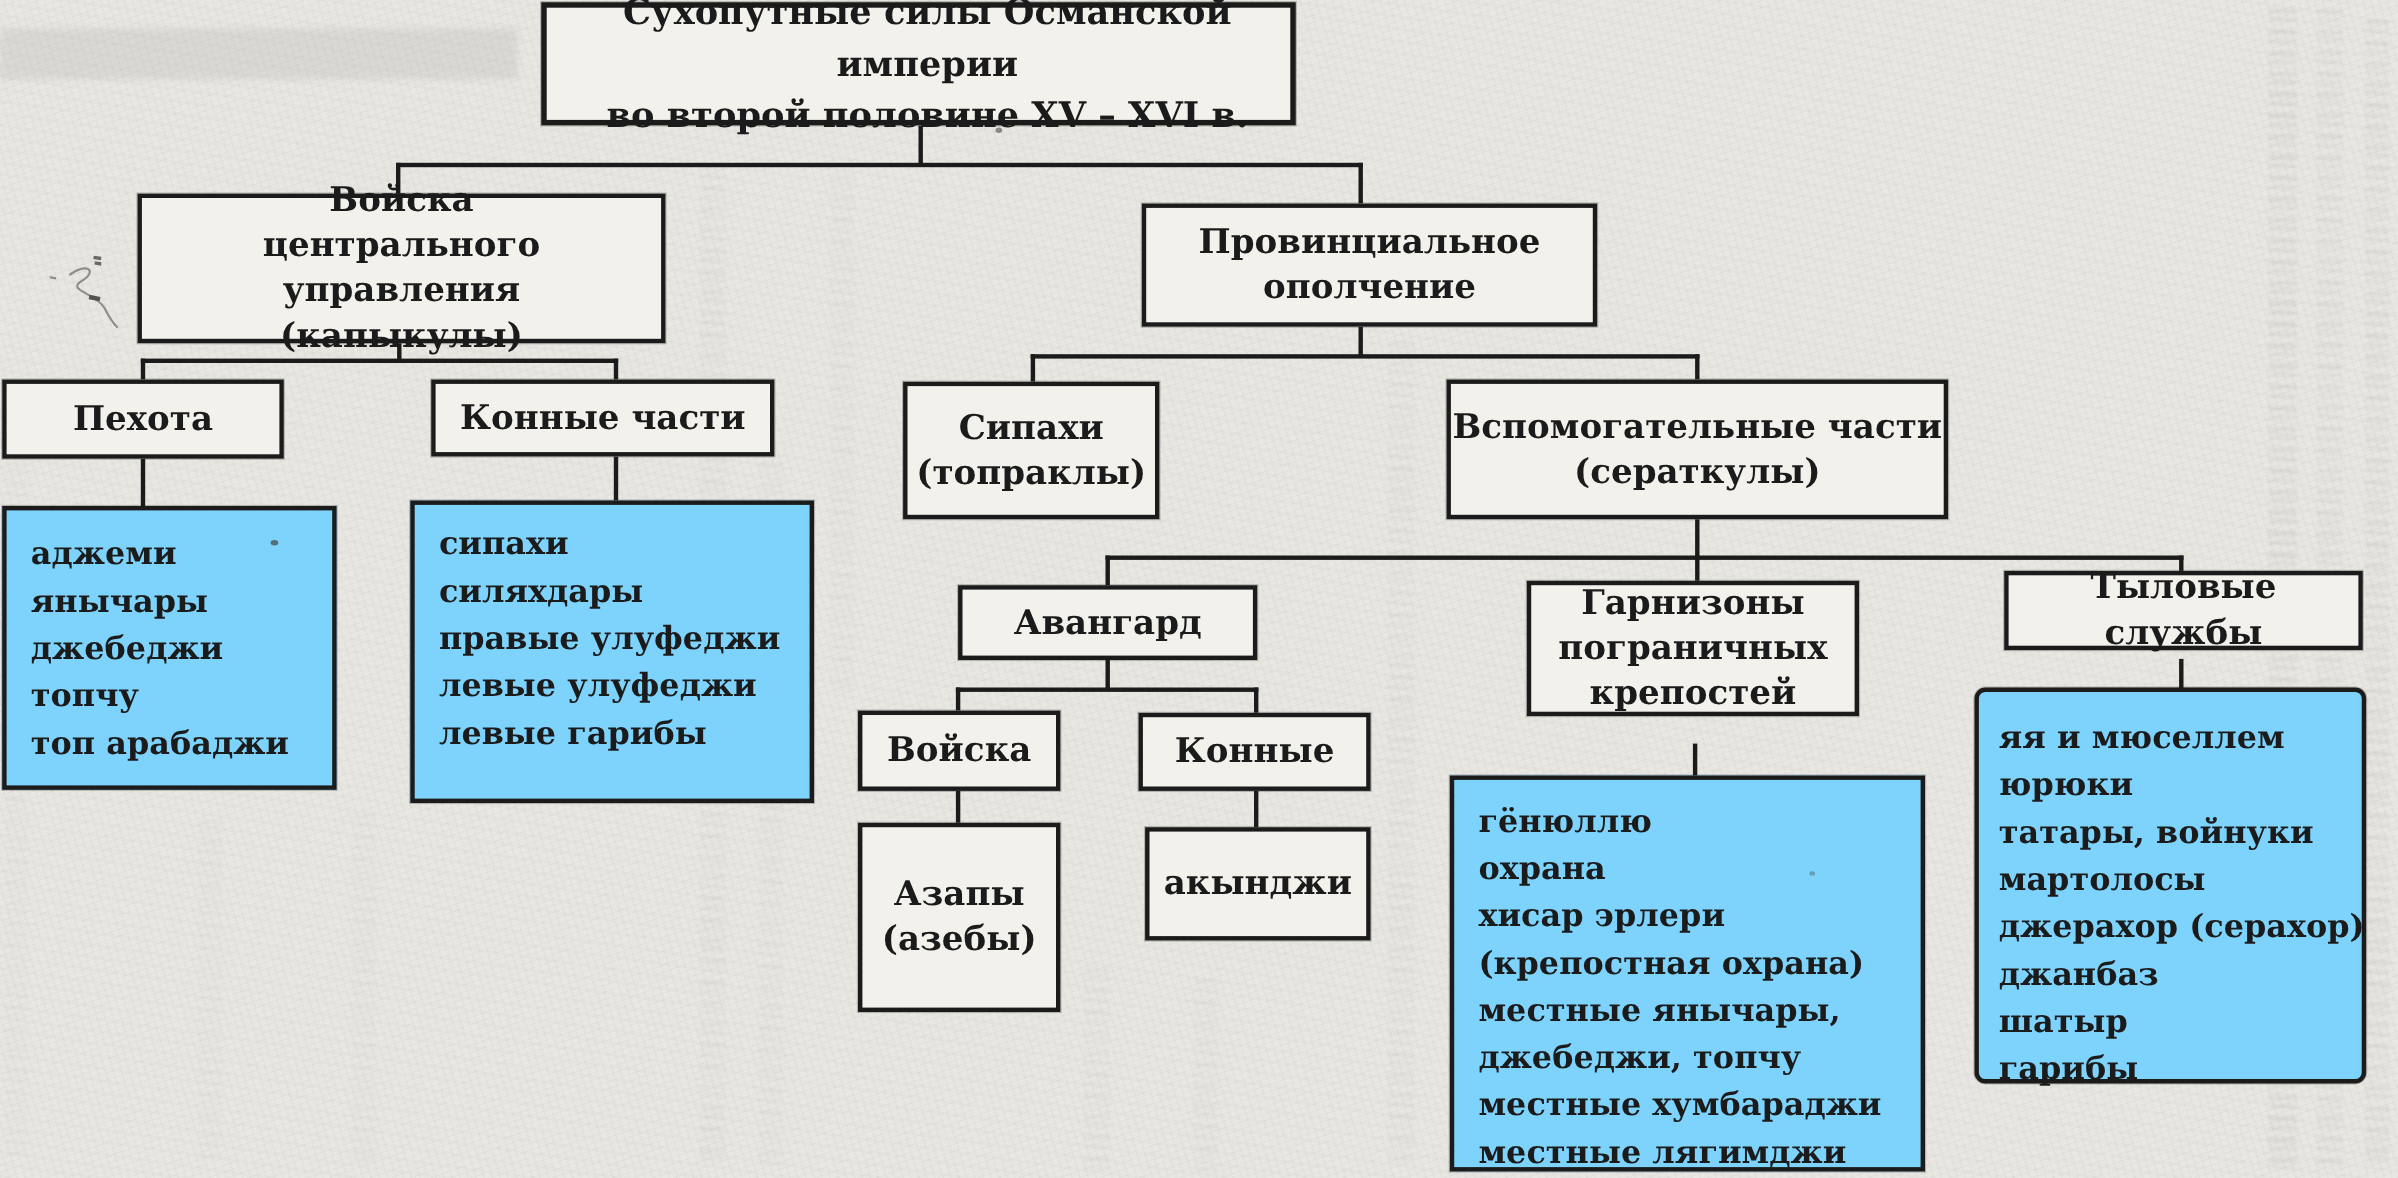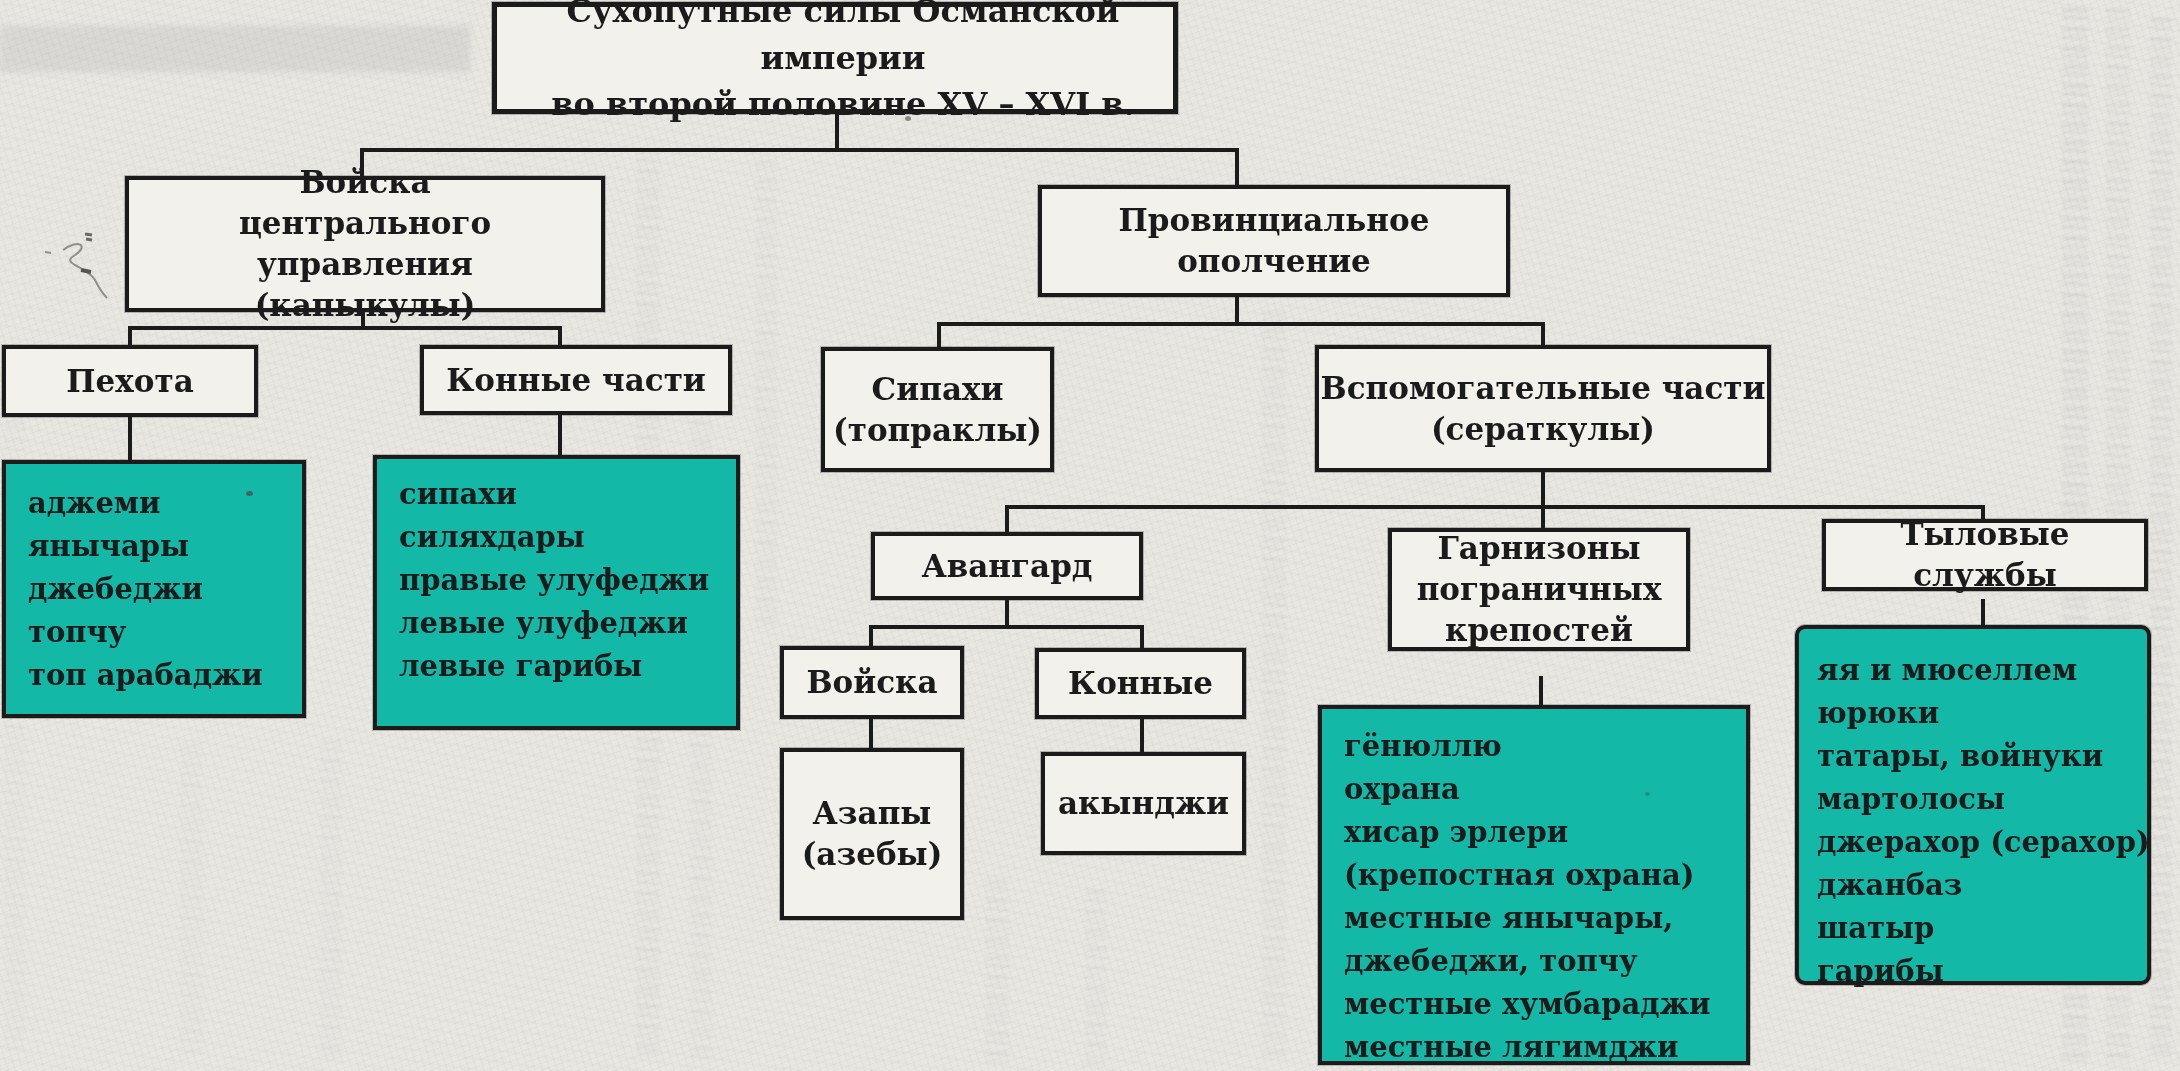--- a/index.html
+++ b/index.html
@@ -31,21 +31,21 @@
     position:absolute;z-index:3;box-sizing:border-box;
     background:#f2f1ec;border:4px solid #1b1b1b;
     display:flex;align-items:center;justify-content:center;text-align:center;
     font-weight:700;font-size:31px;line-height:1.32;
     white-space:pre-line;
     box-shadow:0 0 0 1px rgba(27,27,27,0.25);
   }
   .node.title{border-width:5px;font-size:32px;line-height:1.45;padding-left:16px;}
   .listbox{
     position:absolute;z-index:3;box-sizing:border-box;
-    background:#14b8a6;border:4px solid #1b1b1b;
+    background:#7dd3fc;border:4px solid #1b1b1b;
     box-shadow:0 0 0 1px rgba(27,27,27,0.25);
     font-weight:700;font-size:29px;
     padding:18px 10px 0 22px;text-align:left;
   }
   .listbox .li{line-height:43px;white-space:nowrap;}
   .squiggle{position:absolute;z-index:2;pointer-events:none;}
 </style>
 </head>
 <body>
 
@@ -113,30 +113,30 @@
     <span>Сухопутные силы Османской империи
 во второй половине XV – XVI в.</span>
   </div>
 
   <div class="node" style="left:125px;top:176px;width:480px;height:136px;">
     <span>Войска
 центрального управления
 (капыкулы)</span>
   </div>
 
-  <div class="node" style="left:1038px;top:185px;width:472px;height:112px;">
+  <div class="node" style="left:1038px;top:185px;width:414px;height:112px;">
     <span>Провинциальное
 ополчение</span>
   </div>
 
   <div class="node" style="left:2px;top:345px;width:256px;height:72px;">
     <span>Пехота</span>
   </div>
 
-  <div class="node" style="left:420px;top:345px;width:312px;height:70px;">
+  <div class="node" style="left:392px;top:345px;width:312px;height:70px;">
     <span>Конные части</span>
   </div>
 
   <div class="node" style="left:821px;top:347px;width:233px;height:125px;">
     <span>Сипахи
 (топраклы)</span>
   </div>
 
   <div class="node" style="left:1315px;top:345px;width:456px;height:127px;">
     <span>Вспомогательные части

